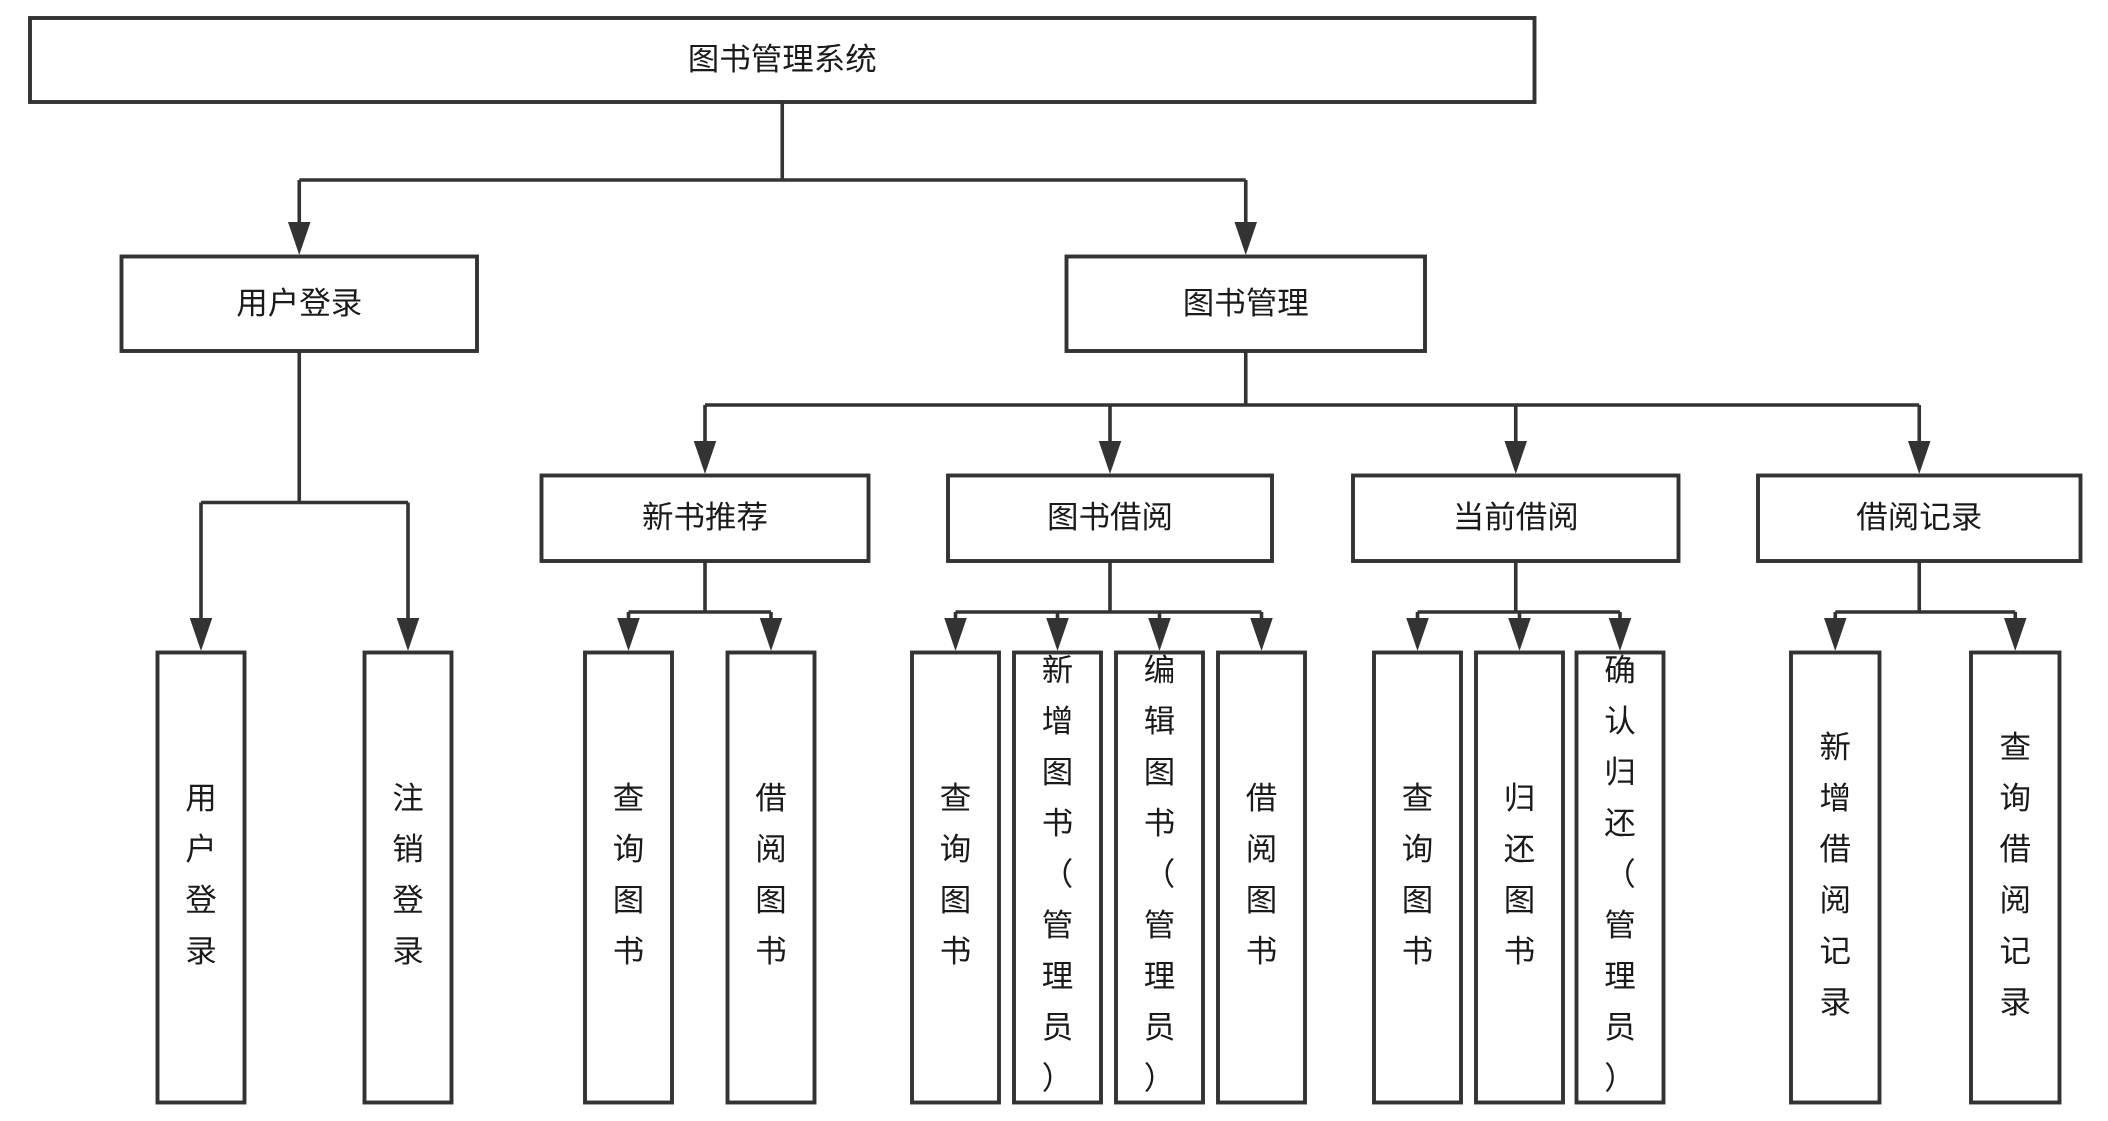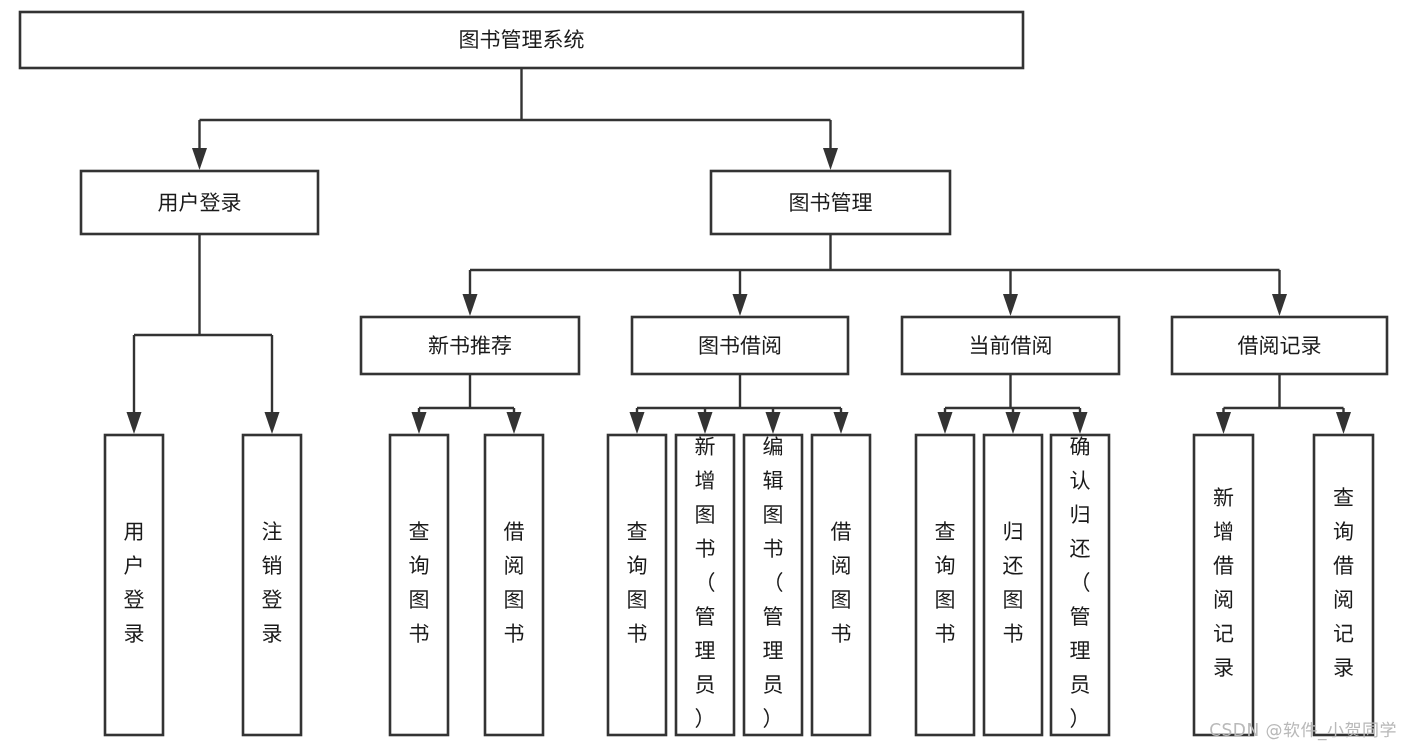--- a/index.html
+++ b/index.html
@@ -217,14 +217,13 @@
         <g>
           <rect x="1194" y="435" width="59" height="300" class="node-box"></rect>
           <text x="1223.5" y="505" class="node-label-vertical"><tspan x="1223.5" dy="0">新</tspan><tspan x="1223.5" dy="34">增</tspan><tspan x="1223.5" dy="34">借</tspan><tspan x="1223.5" dy="34">阅</tspan><tspan x="1223.5" dy="34">记</tspan><tspan x="1223.5" dy="34">录</tspan></text>
         </g>
         <g>
           <rect x="1314" y="435" width="59" height="300" class="node-box"></rect>
           <text x="1343.5" y="505" class="node-label-vertical"><tspan x="1343.5" dy="0">查</tspan><tspan x="1343.5" dy="34">询</tspan><tspan x="1343.5" dy="34">借</tspan><tspan x="1343.5" dy="34">阅</tspan><tspan x="1343.5" dy="34">记</tspan><tspan x="1343.5" dy="34">录</tspan></text>
         </g>
       </g>
   </svg>
-  <div class="watermark">CSDN @软件_小贺同学</div>
 </div>
 
 </body></html>

